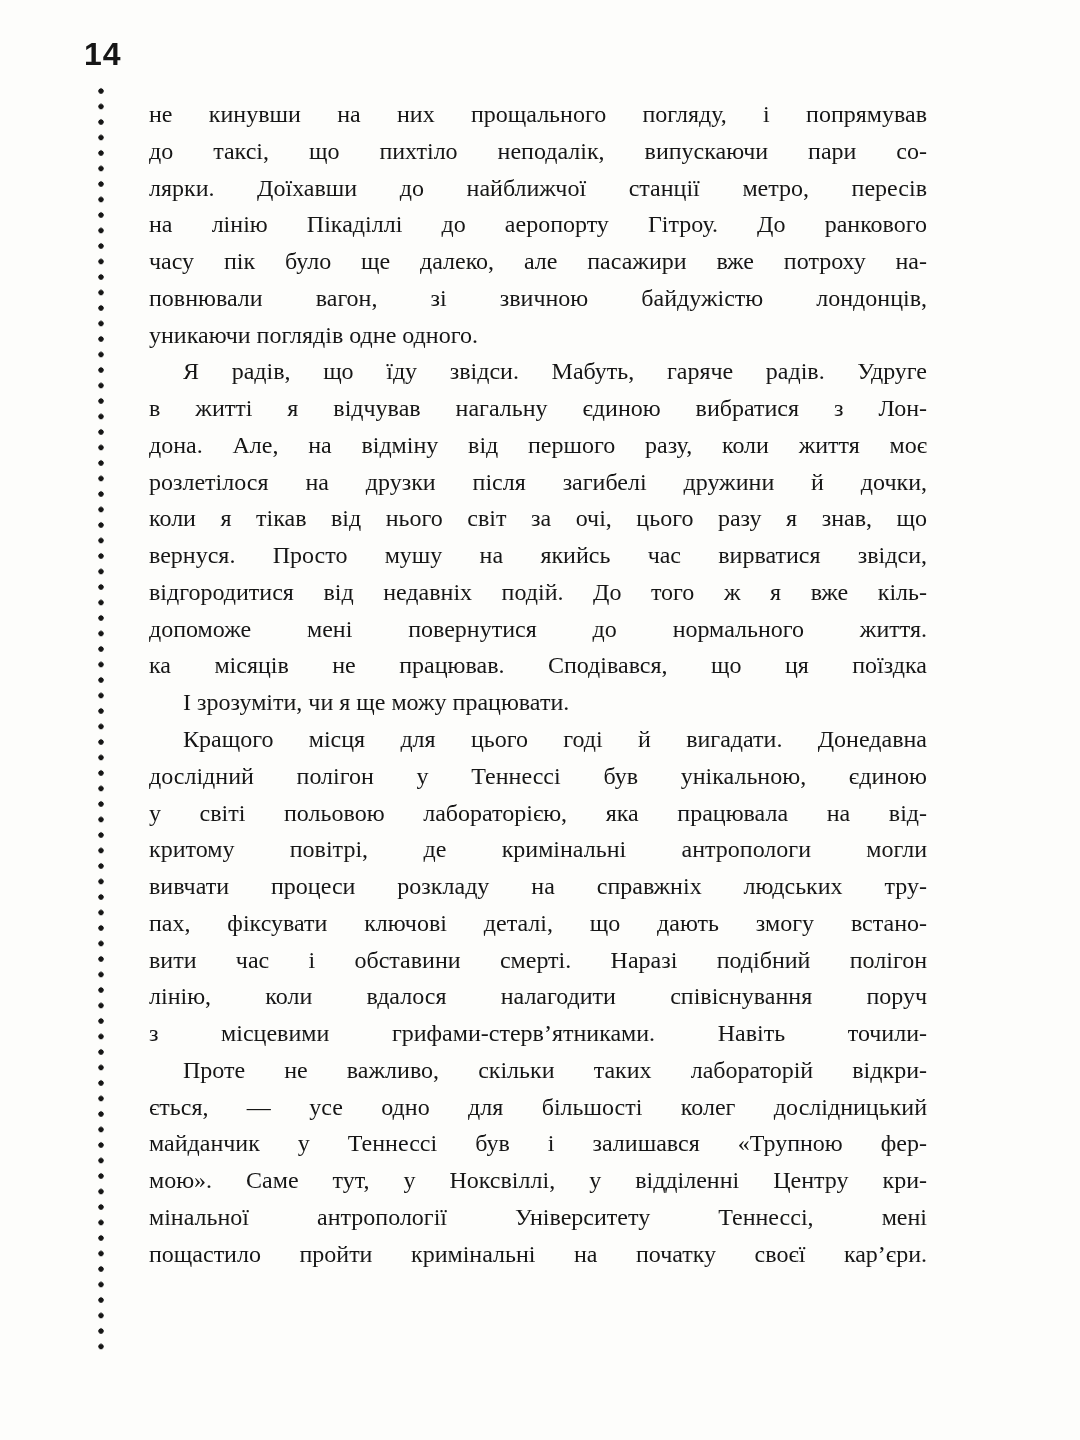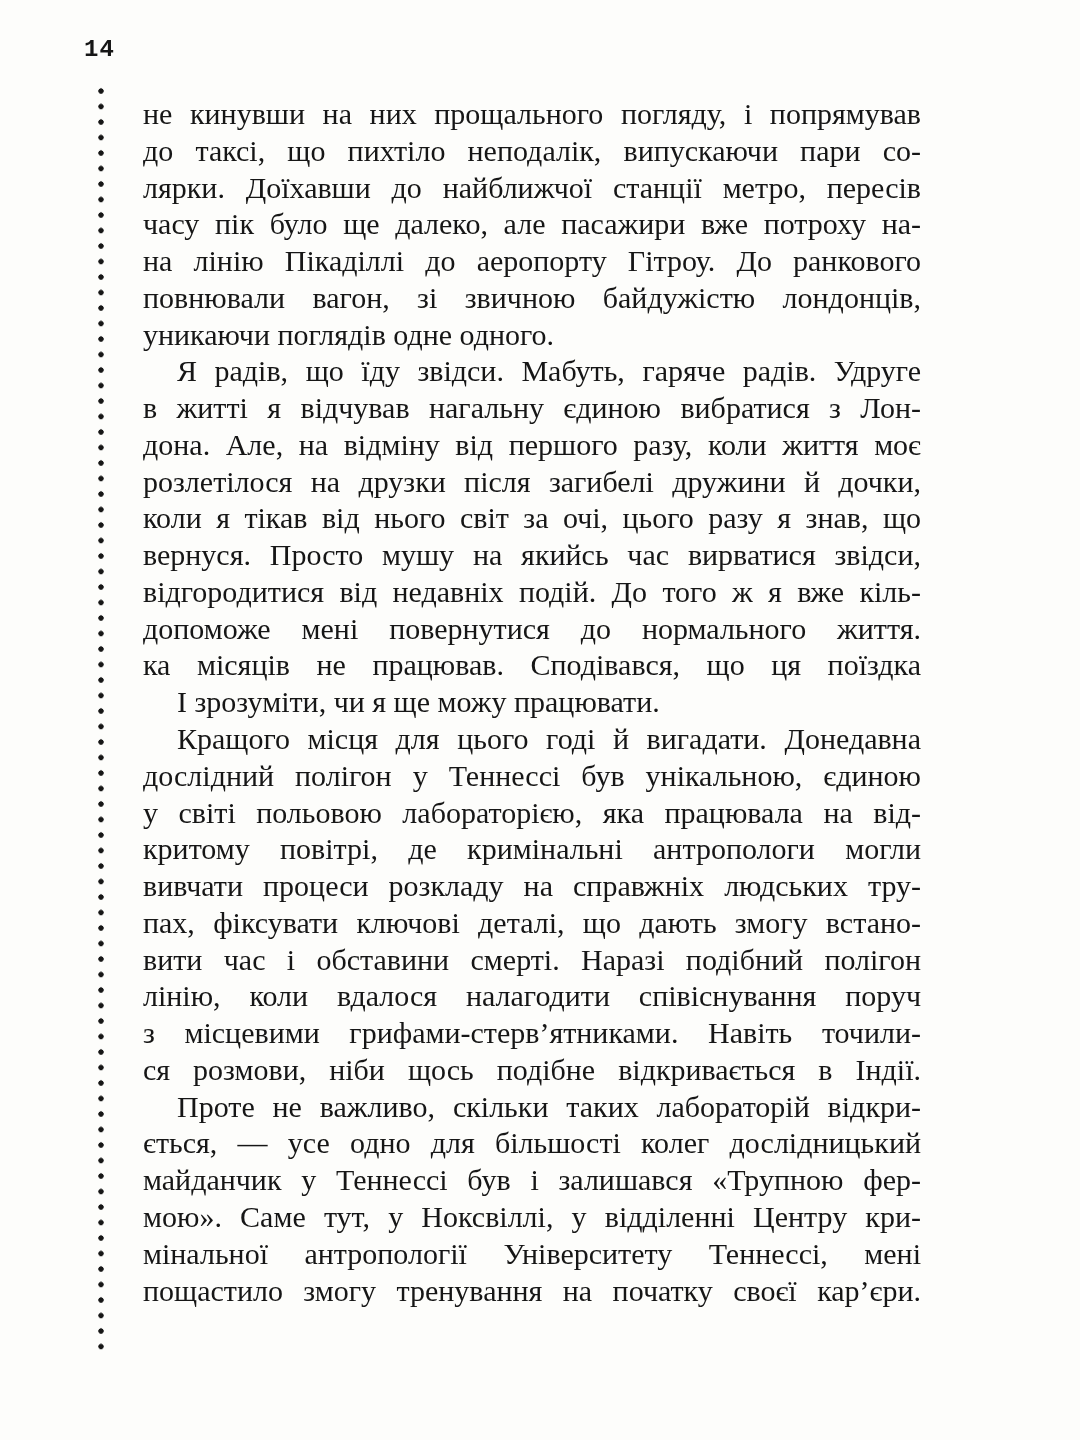--- a/index.html
+++ b/index.html
@@ -14,42 +14,42 @@
     margin: 0 auto;
     background: var(--paper, #fdfdfb);
     overflow: hidden;
     font-family: "Liberation Serif", "DejaVu Serif", serif;
     color: var(--ink, #161616);
   }
   .page-number {
     position: absolute;
     left: 84px;
     top: 36px;
-    font-family: Liberation Mono, monospace;
+    font-family: Liberation Sans, sans-serif;
     font-weight: bold;
-    font-size: 24px;
+    font-size: 32px;
     letter-spacing: 1px;
     color: var(--ink, #161616);
   }
   .binding-dots {
     position: absolute;
     left: 97px;
     top: 86px;
     width: 8px;
     height: 1272px;
     background-image: radial-gradient(circle at 4px 5px, var(--ink, #161616) 2.4px, rgba(0,0,0,0) 3px);
     background-size: 8px 15.5px;
     background-repeat: repeat-y;
   }
   .page-text {
     position: absolute;
-    left: 143px;
+    left: 149px;
     top: 96px;
     width: 778px;
-    font-size: 30px;
+    font-size: 24px;
     line-height: 36.76px;
   }
   .para { margin: 0; }
   .line {
     text-align: justify;
     text-align-last: left;
   }
   .line.just { text-align-last: justify; }
   .line.indent { text-indent: 34px; }
 </style>
@@ -57,22 +57,22 @@
 <body>
 
 <div class="page">
   <div class="page-number">14</div>
   <div class="binding-dots"></div>
   <div class="page-text">
       <div class="para">
         <div class="line just">не кинувши на них прощального погляду, і попрямував</div>
         <div class="line just">до таксі, що пихтіло неподалік, випускаючи пари со-</div>
         <div class="line just">лярки. Доїхавши до найближчої станції метро, пересів</div>
+        <div class="line just">на лінію Пікаділлі до аеропорту Гітроу. До ранкового</div>
         <div class="line just">часу пік було ще далеко, але пасажири вже потроху на-</div>
-        <div class="line just">на лінію Пікаділлі до аеропорту Гітроу. До ранкового</div>
         <div class="line just">повнювали вагон, зі звичною байдужістю лондонців,</div>
         <div class="line">уникаючи поглядів одне одного.</div>
       </div>
       <div class="para">
         <div class="line just indent">Я радів, що їду звідси. Мабуть, гаряче радів. Удруге</div>
         <div class="line just">в житті я відчував нагальну єдиною вибратися з Лон-</div>
         <div class="line just">дона. Але, на відміну від першого разу, коли життя моє</div>
         <div class="line just">розлетілося на друзки після загибелі дружини й дочки,</div>
         <div class="line just">коли я тікав від нього світ за очі, цього разу я знав, що</div>
         <div class="line just">вернуся. Просто мушу на якийсь час вирватися звідси,</div>
@@ -86,24 +86,23 @@
       <div class="para">
         <div class="line just indent">Кращого місця для цього годі й вигадати. Донедавна</div>
         <div class="line just">дослідний полігон у Теннессі був унікальною, єдиною</div>
         <div class="line just">у світі польовою лабораторією, яка працювала на від-</div>
         <div class="line just">критому повітрі, де кримінальні антропологи могли</div>
         <div class="line just">вивчати процеси розкладу на справжніх людських тру-</div>
         <div class="line just">пах, фіксувати ключові деталі, що дають змогу встано-</div>
         <div class="line just">вити час і обставини смерті. Наразі подібний полігон</div>
         <div class="line just">лінію, коли вдалося налагодити співіснування поруч</div>
         <div class="line just">з місцевими грифами-стерв’ятниками. Навіть точили-</div>
-        <div class="line just">ся розмови, ніби щось подібне відкривається в Індії.</div>
       </div>
       <div class="para">
         <div class="line just indent">Проте не важливо, скільки таких лабораторій відкри-</div>
         <div class="line just">ється, — усе одно для більшості колег дослідницький</div>
         <div class="line just">майданчик у Теннессі був і залишався «Трупною фер-</div>
         <div class="line just">мою». Саме тут, у Ноксвіллі, у відділенні Центру кри-</div>
         <div class="line just">мінальної антропології Університету Теннессі, мені</div>
-        <div class="line just">пощастило змогу тренування на початку своєї кар’єри.</div>
+        <div class="line just">пощастило пройти кримінальні на початку своєї кар’єри.</div>
       </div>
     </div>
 </div>
 
 </body></html>

